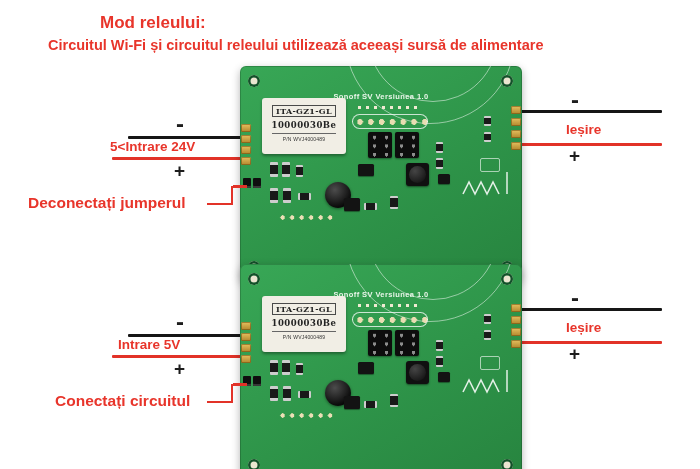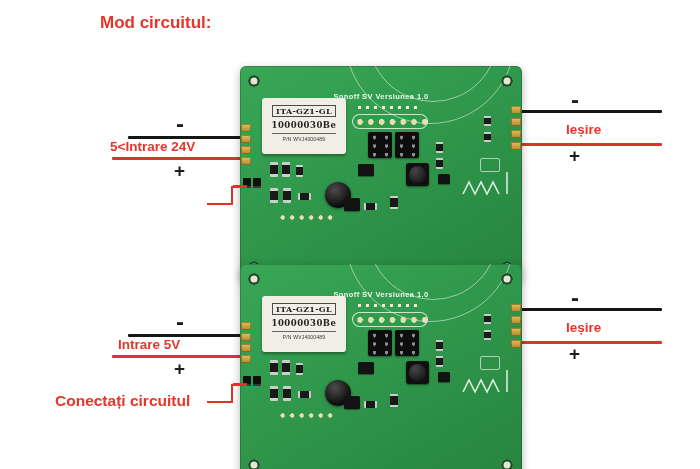--- a/index.html
+++ b/index.html
@@ -93,32 +93,34 @@
   .antenna-svg { position:absolute; left:222px; top:112px; }
   .dotrow2 { position:absolute; left:38px; top:147px; width:58px; height:9px;
              background-image:radial-gradient(circle 2.2px at 4.5px 4.5px, #ecdfb6 95%, transparent);
              background-size:9.5px 9px; background-repeat:repeat-x; }
 </style>
 </head>
 <body>
 
 <div class="canvas">
 
-  <div class="page-title">Mod circuitul:</div>
+  <div class="page-title">Mod releului:</div>
+  <div class="page-subtitle">Circuitul Wi-Fi și circuitul releului utilizează aceeași sursă de alimentare</div>
 
   <div class="board-group">
 
     <div class="wire black" style="left:128px;top:136px;width:114px"></div>
     <div class="wire red" style="left:112px;top:157px;width:130px"></div>
     <div class="wire black" style="left:516px;top:110px;width:146px"></div>
     <div class="wire red" style="left:516px;top:143px;width:146px"></div>
 
     <div class="lbl sign" style="left:176px;top:112px">-</div>
     <div class="lbl red-label" style="left:110px;top:140px">5&lt;Intrare 24V</div>
     <div class="lbl sign plus" style="left:174px;top:161px">+</div>
+    <div class="lbl note" style="left:28px;top:195px">Deconectați jumperul</div>
 
     <div class="lbl sign" style="left:571px;top:88px">-</div>
     <div class="lbl red-label" style="left:566px;top:123px">Ieșire</div>
     <div class="lbl sign plus" style="left:569px;top:146px">+</div>
 
     <div class="bracket-l" style="left:207px;top:186px;width:26px;height:19px"></div>
     <div class="bracket-tick" style="left:233px;top:185px;width:14px"></div>
 
     <div class="board" style="top:66px">
       <div class="arc a1"></div>

